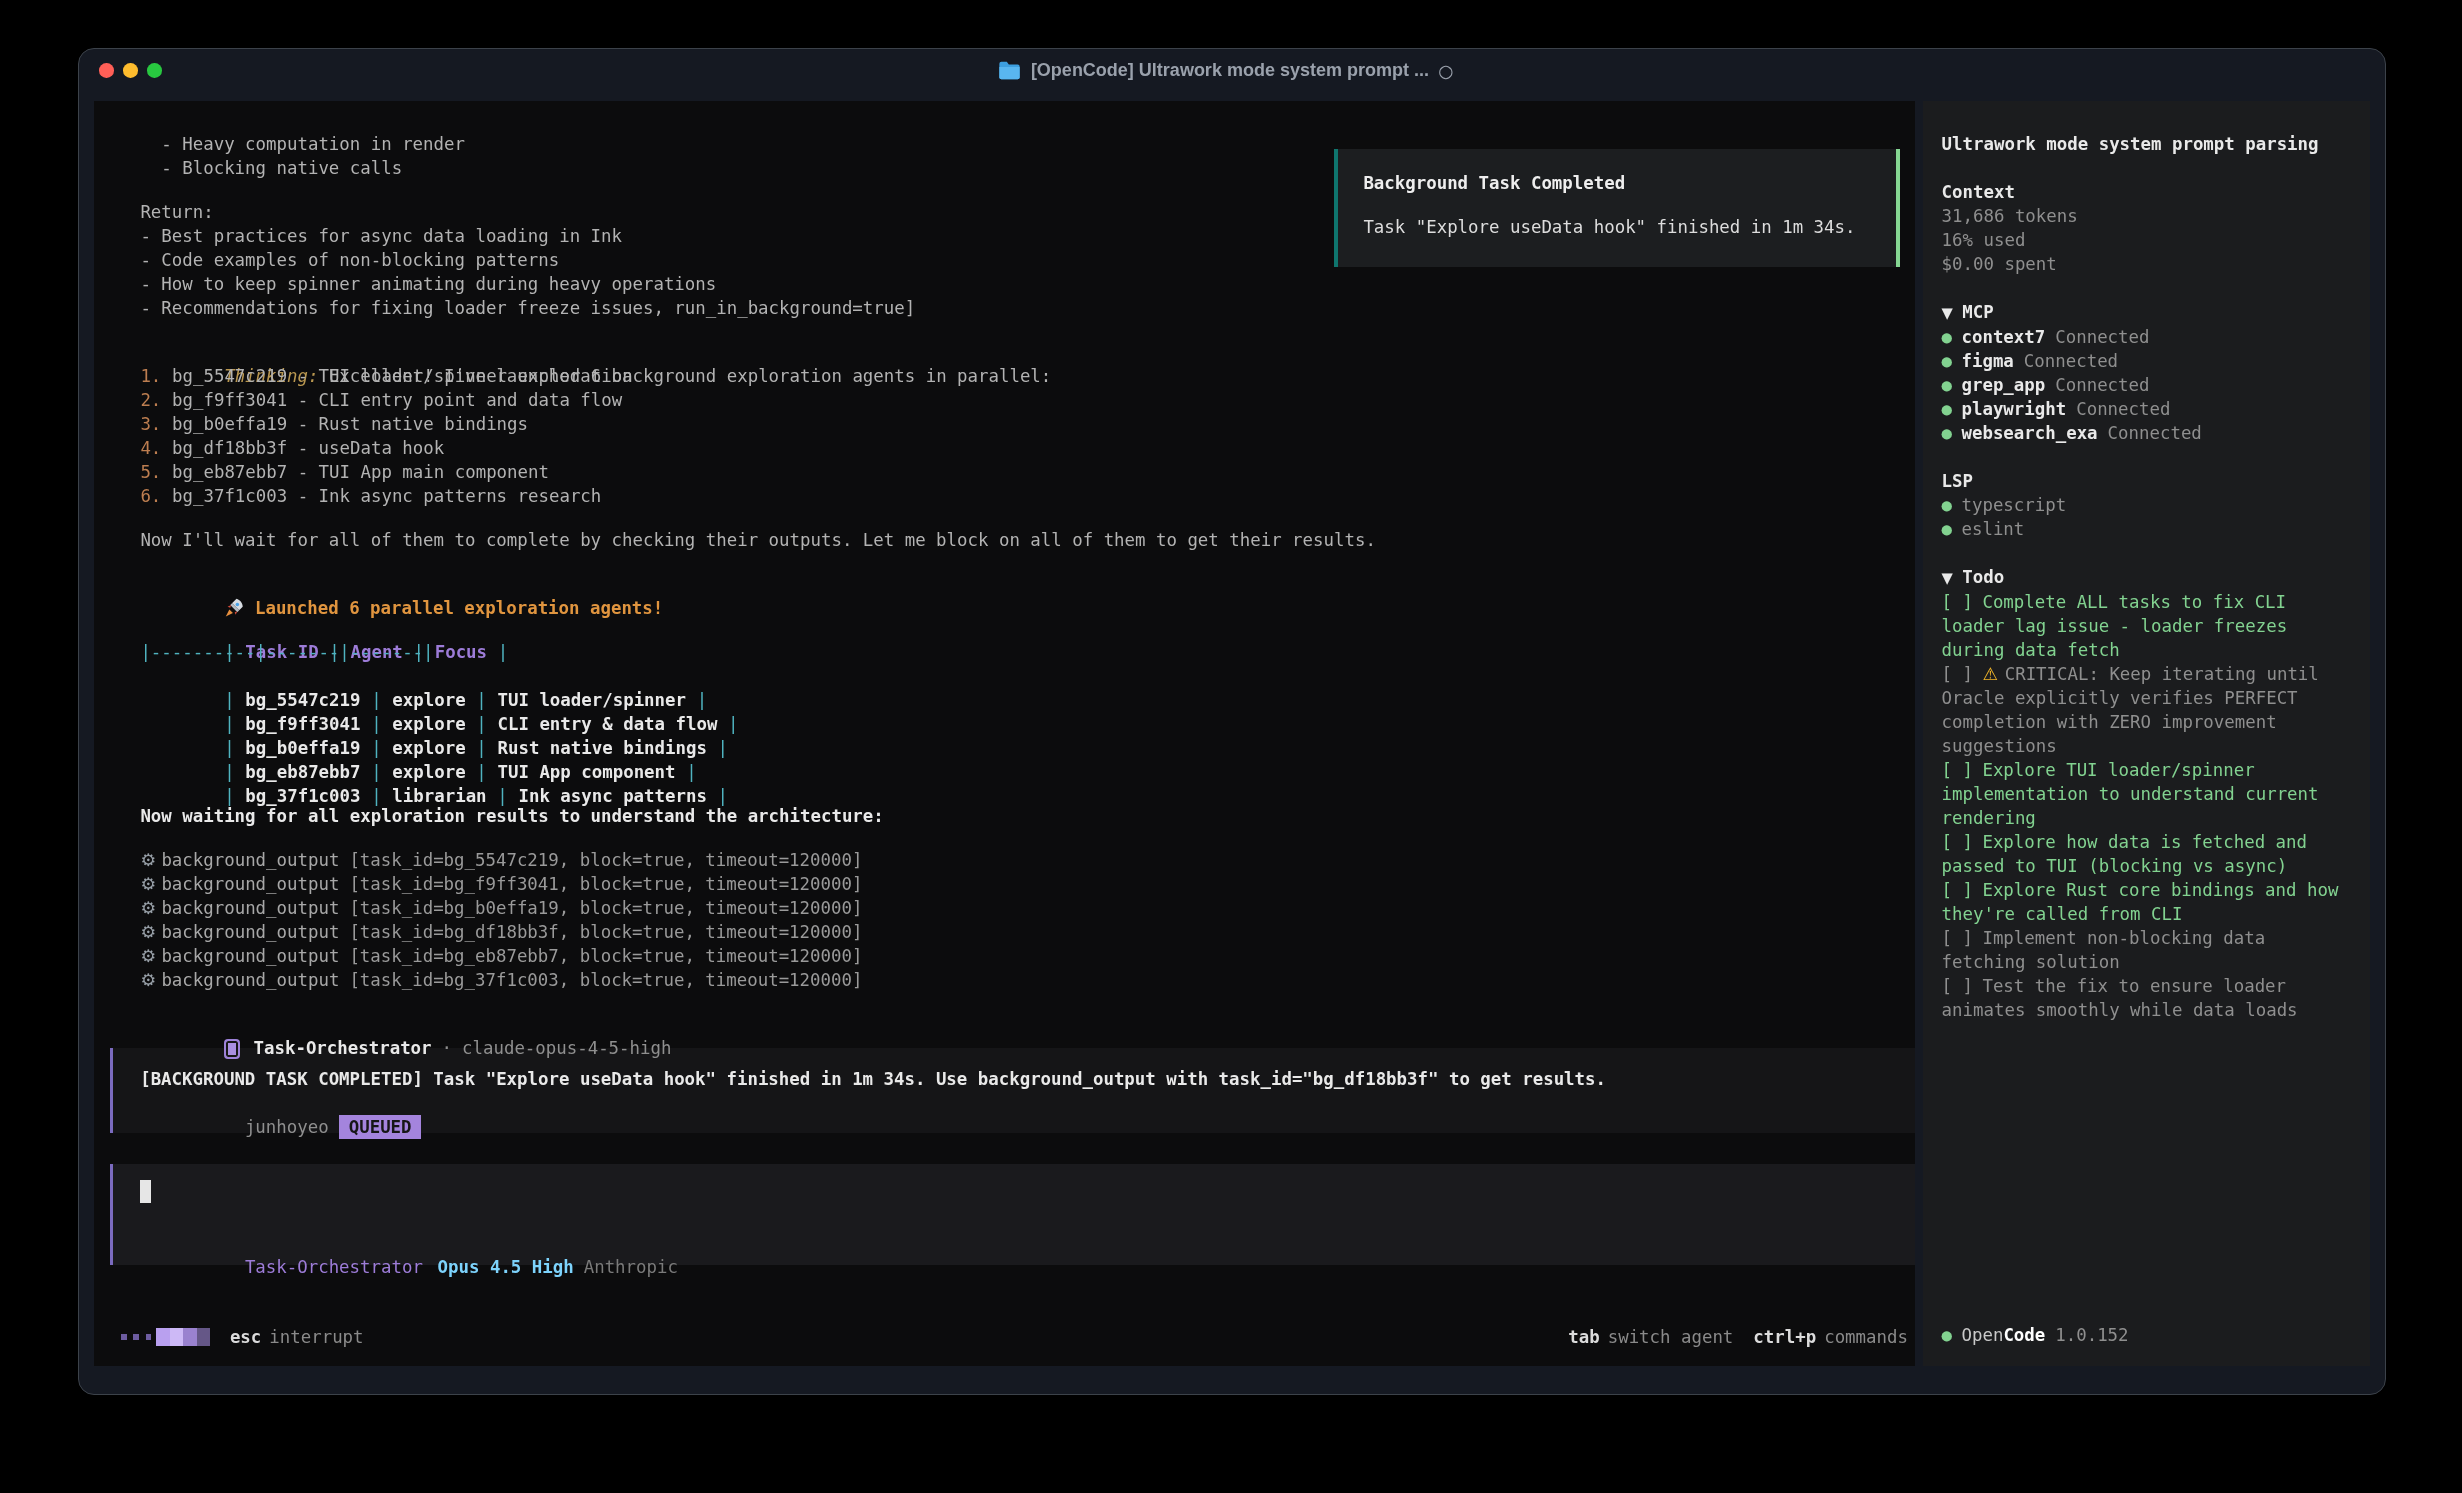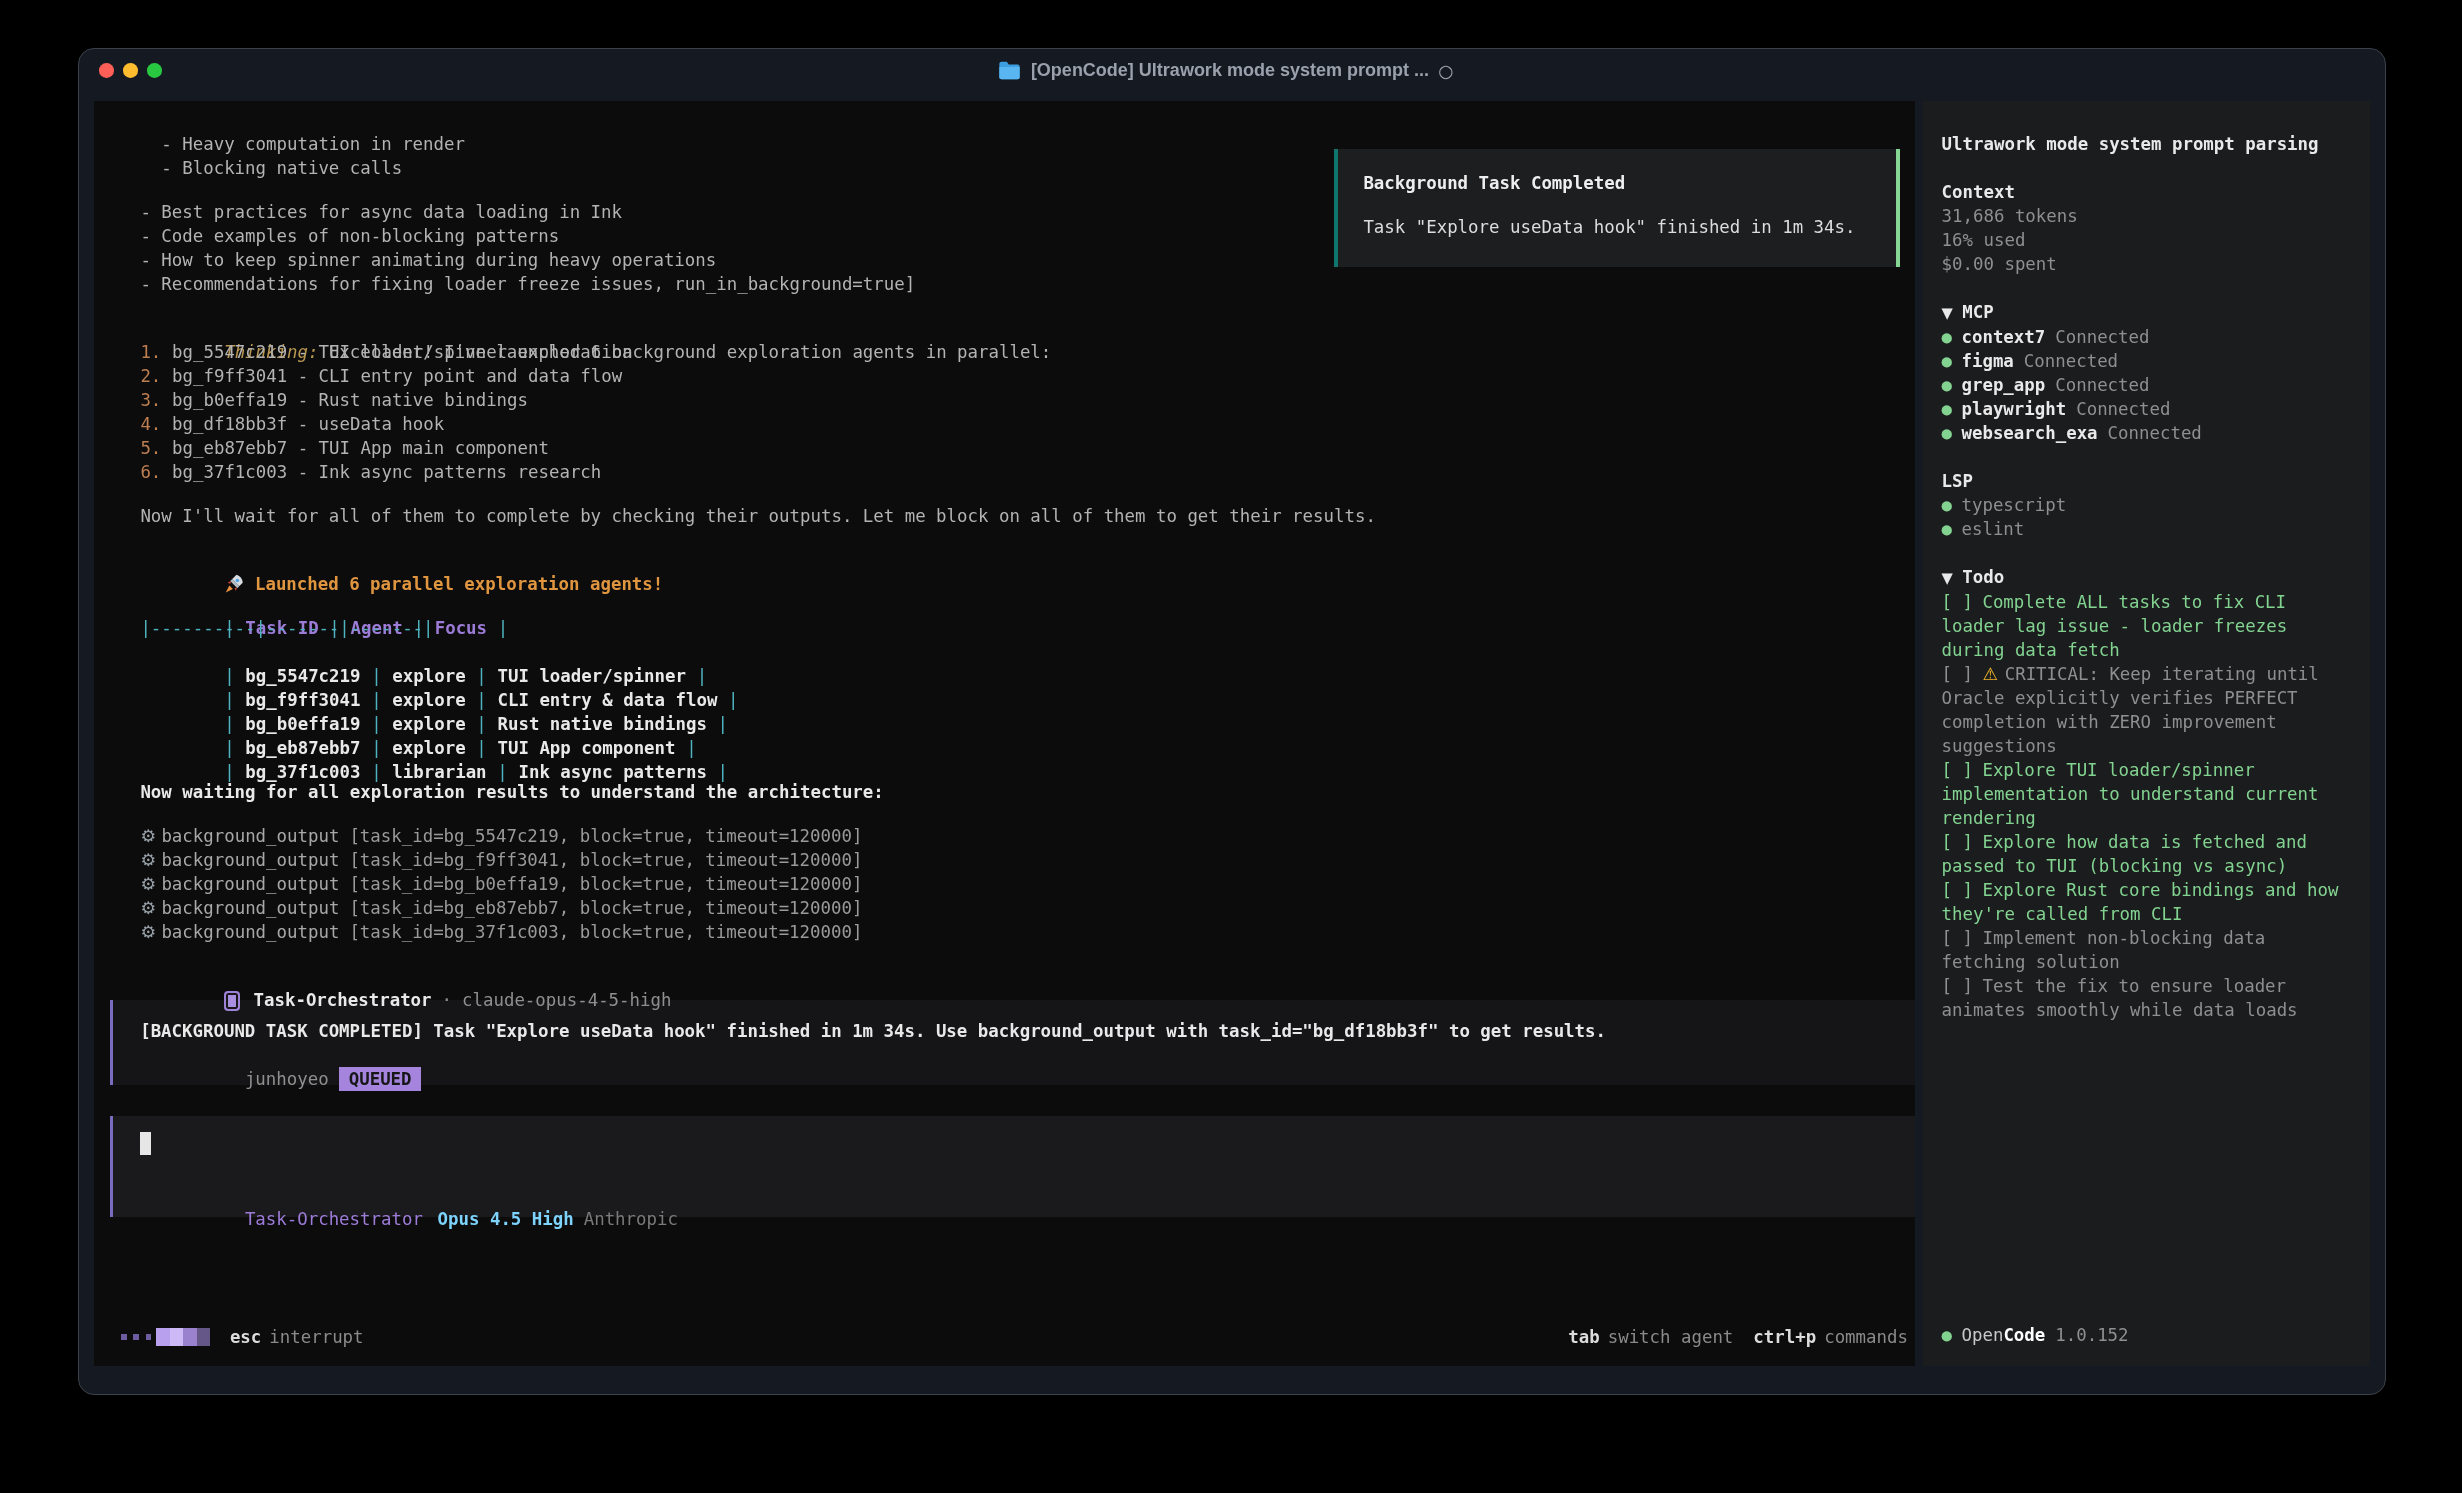--- a/index.html
+++ b/index.html
@@ -111,20 +111,21 @@
     </div>
   </div>
 
   <div class="content-row">
 
     <div class="main">
 
       <div class="line gray">  - Heavy computation in render</div>
       <div class="line gray">  - Blocking native calls</div>
       <div class="blank"></div>
+      <div class="line gray">Return:</div>
       <div class="line gray">- Best practices for async data loading in Ink</div>
       <div class="line gray">- Code examples of non-blocking patterns</div>
       <div class="line gray">- How to keep spinner animating during heavy operations</div>
       <div class="line gray">- Recommendations for fixing loader freeze issues, run_in_background=true]</div>
       <div class="blank"></div>
 
       <div class="line">
         <span class="gold-i">Thinking:</span><span> </span><span class="gray">Excellent! I've launched 6 background exploration agents in parallel:</span>
       </div>
 
@@ -171,20 +172,21 @@
         <span class="cyan">|</span><span class="cell">bg_37f1c003</span><span class="cyan">|</span><span class="cell">librarian</span><span class="cyan">|</span><span class="cell">Ink async patterns</span><span class="cyan">|</span>
       </div>
       <div class="blank"></div>
 
       <div class="line wb">Now waiting for all exploration results to understand the architecture:</div>
       <div class="blank"></div>
 
       <div class="line"><span class="gear">⚙</span><span class="toolname">background_output</span><span class="toolargs">[task_id=bg_5547c219, block=true, timeout=120000]</span></div>
       <div class="line"><span class="gear">⚙</span><span class="toolname">background_output</span><span class="toolargs">[task_id=bg_f9ff3041, block=true, timeout=120000]</span></div>
       <div class="line"><span class="gear">⚙</span><span class="toolname">background_output</span><span class="toolargs">[task_id=bg_b0effa19, block=true, timeout=120000]</span></div>
+      <div class="line"><span class="gear">⚙</span><span class="toolname">background_output</span><span class="toolargs">[task_id=bg_df18bb3f, block=true, timeout=120000]</span></div>
       <div class="line"><span class="gear">⚙</span><span class="toolname">background_output</span><span class="toolargs">[task_id=bg_eb87ebb7, block=true, timeout=120000]</span></div>
       <div class="line"><span class="gear">⚙</span><span class="toolname">background_output</span><span class="toolargs">[task_id=bg_37f1c003, block=true, timeout=120000]</span></div>
       <div class="blank"></div>
 
       <div class="line">
         <span class="agent-icon"></span><span class="wb">Task-Orchestrator</span><span class="dim" style="margin:0 10px">·</span><span class="dim">claude-opus-4-5-high</span>
       </div>
 
       <div class="msgblock">
         <div class="mline wb">[BACKGROUND TASK COMPLETED] Task "Explore useData hook" finished in 1m 34s. Use background_output with task_id="bg_df18bb3f" to get results.</div>

